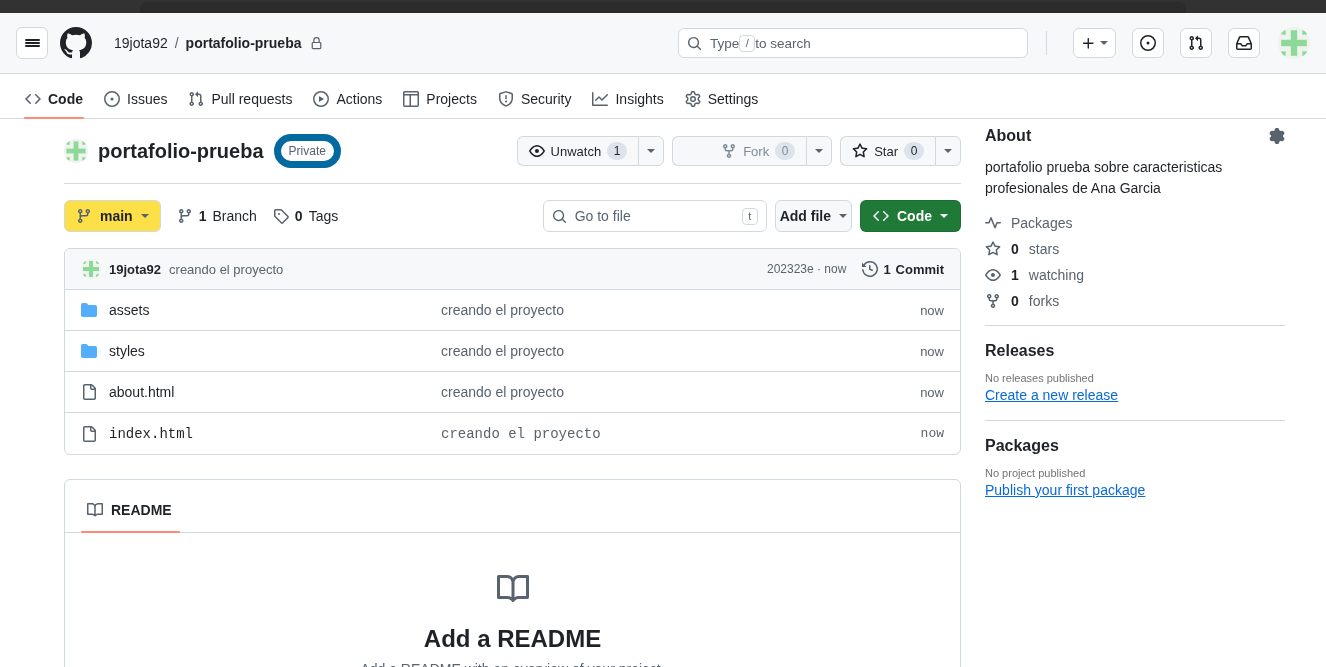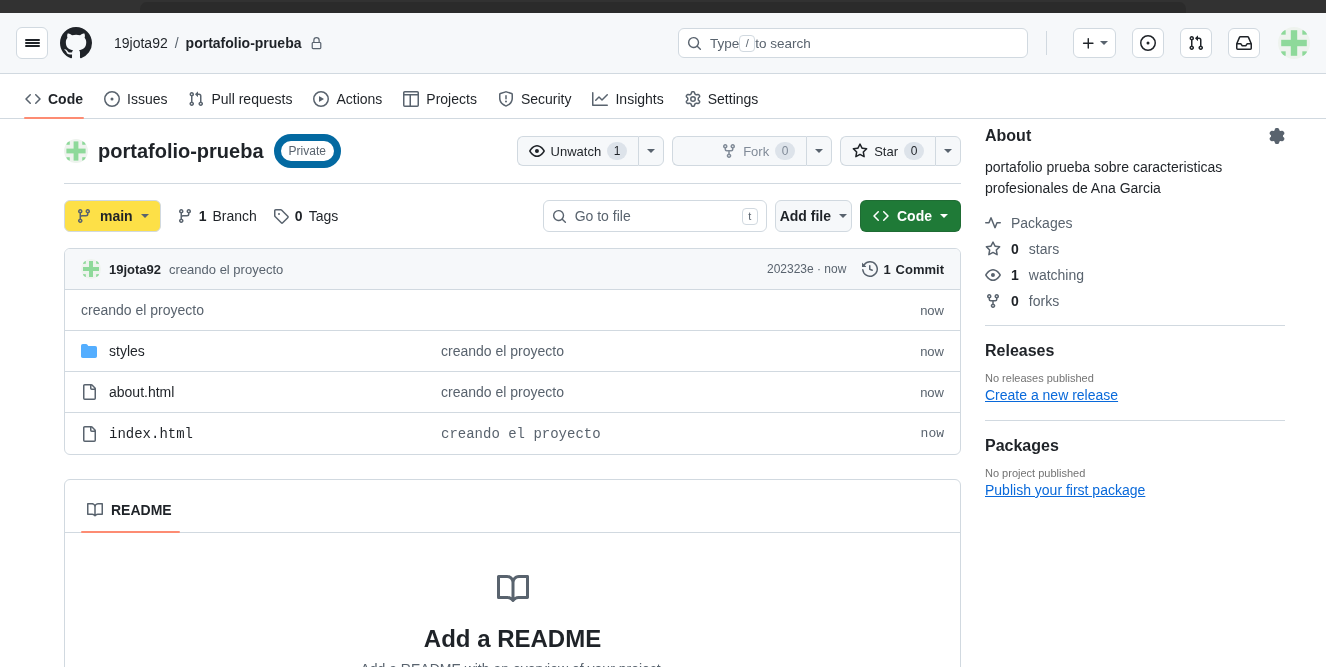--- a/index.html
+++ b/index.html
@@ -726,20 +726,26 @@
             <svg width="16" height="16" viewBox="0 0 16 16" fill="#59636e" aria-hidden="true">
               <path d="m.427 1.927 1.215 1.215a8.002 8.002 0 1 1-1.6 5.685.75.75 0 1 1 1.493-.154 6.5 6.5 0 1 0 1.18-4.458l1.358 1.358A.25.25 0 0 1 3.896 6H.25A.25.25 0 0 1 0 5.75V2.104a.25.25 0 0 1 .427-.177ZM7.75 4a.75.75 0 0 1 .75.75v2.992l2.028.812a.75.75 0 0 1-.557 1.392l-2.5-1A.751.751 0 0 1 7 8.25v-3.5A.75.75 0 0 1 7.75 4Z"></path>
             </svg>
             <b>1</b>
             <b>Commit</b>
           </span>
         </div>
       </div>
 
       <div class="file-row">
+        <span class="fname">
+          <svg width="16" height="16" viewBox="0 0 16 16" fill="#54aeff" aria-hidden="true">
+            <path d="M1.75 1A1.75 1.75 0 0 0 0 2.75v10.5C0 14.216.784 15 1.75 15h12.5A1.75 1.75 0 0 0 16 13.25v-8.5A1.75 1.75 0 0 0 14.25 3H7.5a.25.25 0 0 1-.2-.1l-.9-1.2C6.07 1.26 5.55 1 5 1H1.75Z"></path>
+          </svg>
+          <span>assets</span>
+        </span>
         <span class="fmsg">creando el proyecto</span>
         <span class="ftime">now</span>
       </div>
 
       <div class="file-row">
         <span class="fname">
           <svg width="16" height="16" viewBox="0 0 16 16" fill="#54aeff" aria-hidden="true">
             <path d="M1.75 1A1.75 1.75 0 0 0 0 2.75v10.5C0 14.216.784 15 1.75 15h12.5A1.75 1.75 0 0 0 16 13.25v-8.5A1.75 1.75 0 0 0 14.25 3H7.5a.25.25 0 0 1-.2-.1l-.9-1.2C6.07 1.26 5.55 1 5 1H1.75Z"></path>
           </svg>
           <span>styles</span>

